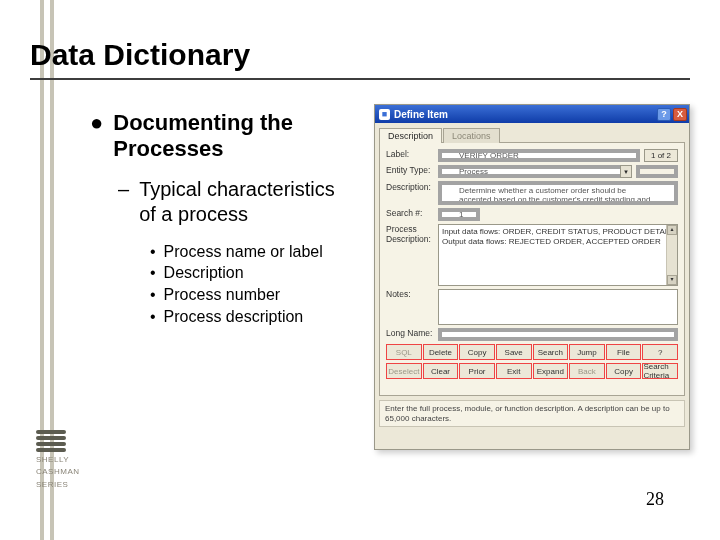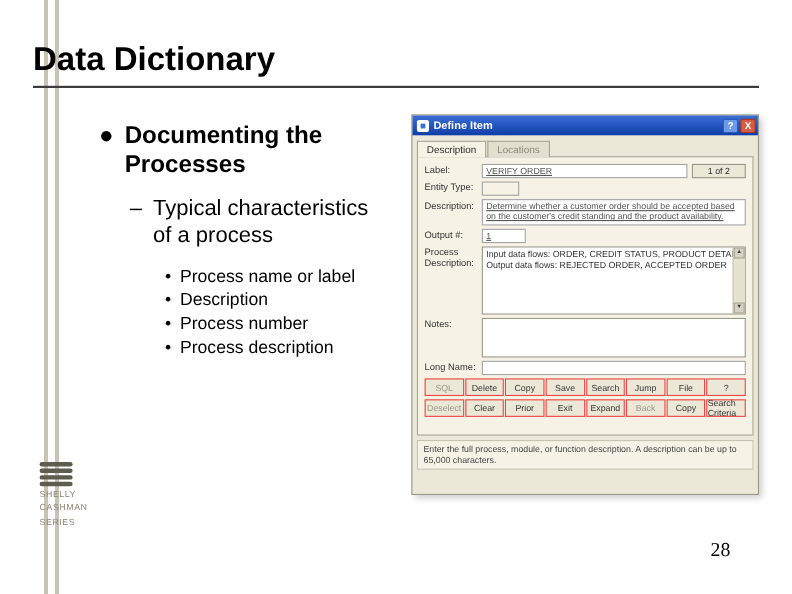--- a/index.html
+++ b/index.html
@@ -62,21 +62,21 @@
     display: flex;
     gap: 8px;
     margin-left: 60px;
     font-size: 16px;
     color: #000;
     line-height: 1.35;
   }
   .bullet-l3 .dot { flex: 0 0 auto; }
   .logo {
     position: absolute;
-    left: 36px; bottom: 60px;
+    left: 36px; bottom: 50px;
     width: 50px;
   }
   .logo-bars {
     display: flex; flex-direction: column; gap: 2px;
     width: 30px;
   }
   .logo-bars div { height: 4px; background: #5c5c50; border-radius: 2px; }
   .logo-text {
     font-size: 8px; color: #8a8578; letter-spacing: 0.5px;
     line-height: 1.1; margin-top: 4px;
@@ -142,30 +142,30 @@
     padding: 6px 6px;
     height: 254px;
     display: flex; flex-direction: column; gap: 3px;
   }
   .row { display: flex; align-items: flex-start; gap: 4px; }
   .lbl { width: 48px; font-size: 8.5px; color: #333; }
   .field {
     flex: 1;
     height: 13px;
     background: #fff;
-    border: 1px solid #a3a3a3;
+    border: 4px solid #a3a3a3;
     font-size: 8px;
-    padding: 0 3px;
+    padding: 0 17px;
     color: #555;
     display:flex;align-items:center;
-    overflow: hidden; white-space: nowrap; text-decoration: underline;
+    overflow: hidden; white-space: nowrap;
   }
   .field.blank { background:#f6f3e6; }
   .badge {
-    width: 49px; height: 13px; background:#ece8d8;
+    width: 34px; height: 13px; background:#ece8d8;
     border:1px solid #9a9889; font-size:8px;
     display:flex;align-items:center;justify-content:center;
   }
   .combo {
     display:flex; flex:1;
   }
   .combo .field { flex:1; border-right:none; }
   .combo .arrow {
     width:12px;height:13px;background:#e6e2d2;border:1px solid #9a9889;
     display:flex;align-items:center;justify-content:center;font-size:7px;
@@ -284,28 +284,32 @@
   </div>
 
   <div class="pane">
     <div class="row">
       <span class="lbl">Label:</span>
       <span class="field">VERIFY ORDER</span>
       <span class="badge">1 of 2</span>
     </div>
     <div class="row">
       <span class="lbl">Entity Type:</span>
+      <div class="combo">
+        <span class="field">Process</span>
+        <span class="arrow">▾</span>
+      </div>
       <span class="field blank" style="flex:0 0 34px"></span>
     </div>
     <div class="desc-block">
       <span class="lbl">Description:</span>
       <span class="field">Determine whether a customer order should be accepted based on the customer's credit standing and the product availability.</span>
     </div>
     <div class="row">
-      <span class="lbl">Output #:</span>
+      <span class="lbl">Search #:</span>
       <span class="field" style="flex:0 0 40px">1</span>
     </div>
     <div class="procdesc">
       <span class="lbl" style="width:48px">Process Description:</span>
       <div class="textarea">
         <div>Input data flows:      ORDER, CREDIT STATUS, PRODUCT DETAIL</div>
         <div>Output data flows:     REJECTED ORDER, ACCEPTED ORDER</div>
         <div class="scroll">
           <span>▴</span>
           <span>▾</span>

